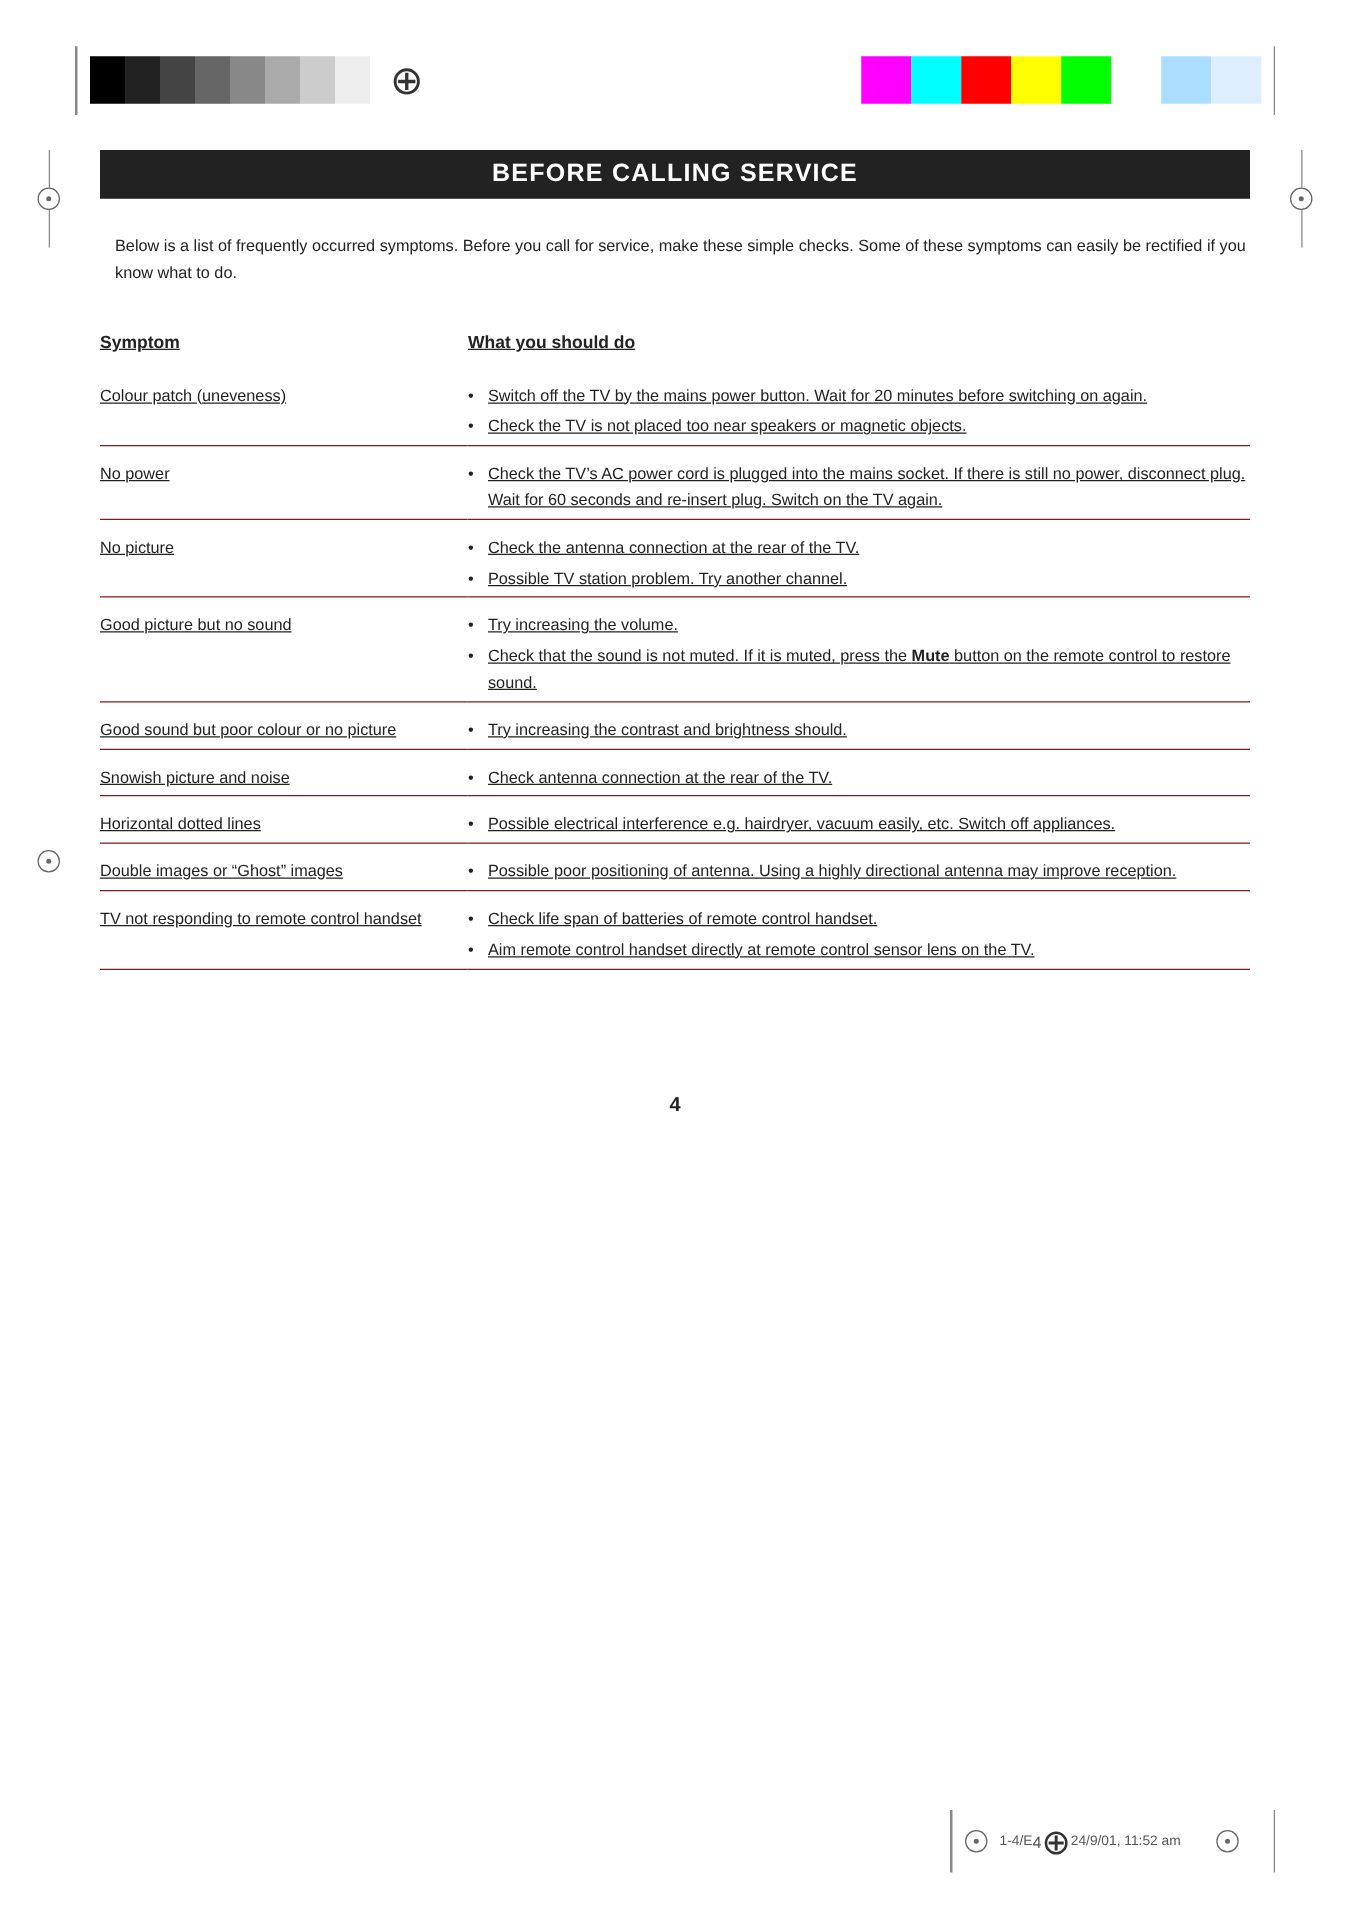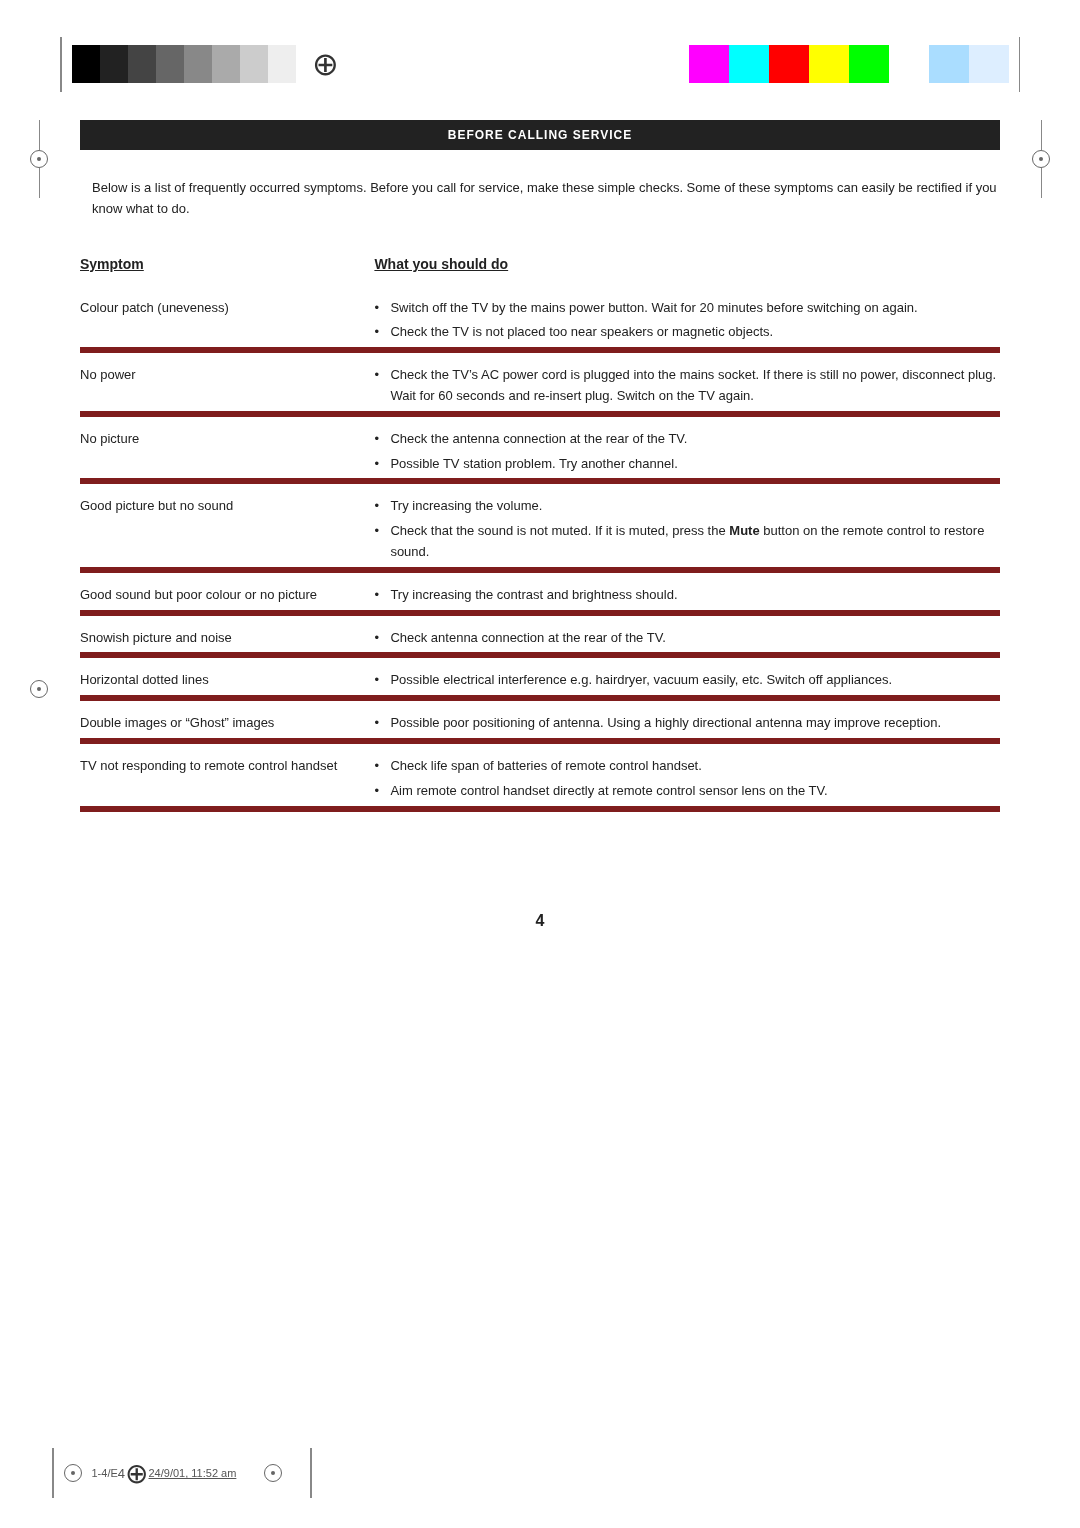--- a/index.html
+++ b/index.html
@@ -65,21 +65,21 @@
     .main-content {
       padding: 10px 80px 40px 80px;
     }
 
     
     .page-title-bar {
       background: #222;
       color: #fff;
       text-align: center;
       padding: 8px 20px;
-      font-size: 12px;
+      font-size: 20px;
       font-weight: bold;
       letter-spacing: 1px;
       margin-bottom: 28px;
     }
 
     
     .intro-text {
       font-size: 13px;
       line-height: 1.6;
       margin-bottom: 30px;
@@ -105,23 +105,24 @@
       width: 32%;
     }
 
     .service-table th.action-col {
       width: 68%;
     }
 
     .service-table tr.data-row td {
       padding: 12px 0 0 0;
       vertical-align: top;
-      border-bottom: 6px solid #7f1d1d;
+      border-bottom: 1px solid #7f1d1d;
       font-size: 13px;
       line-height: 1.6;
+      text-decoration: underline;
     }
 
     .service-table tr.data-row td.symptom-cell {
       padding-right: 20px;
       font-size: 13px;
     }
 
     .service-table tr.data-row td.action-cell ul {
       list-style: none;
       padding: 0;
@@ -147,40 +148,39 @@
       font-size: 16px;
       font-weight: bold;
       margin-top: 60px;
       margin-bottom: 20px;
     }
 
     
     .bottom-bar {
       position: absolute;
       bottom: 30px;
-      left: 52px;
+      left: 64px;
       right: 60px;
       display: flex;
-      justify-content: flex-start;
+      justify-content: flex-end;
       align-items: center;
       font-size: 11px;
       color: #555;
     }
 
     .bottom-bar .left-side-line {
       display: flex;
       align-items: center;
       gap: 10px;
     }
 
     .bottom-bar .right-side-line {
       display: flex;
       align-items: center;
       gap: 28px;
-      text-decoration: underline;
     }
 
     
     .crosshair-bottom {
       font-size: 28px;
       color: #333;
     }
 
     
     .page-wrapper {

